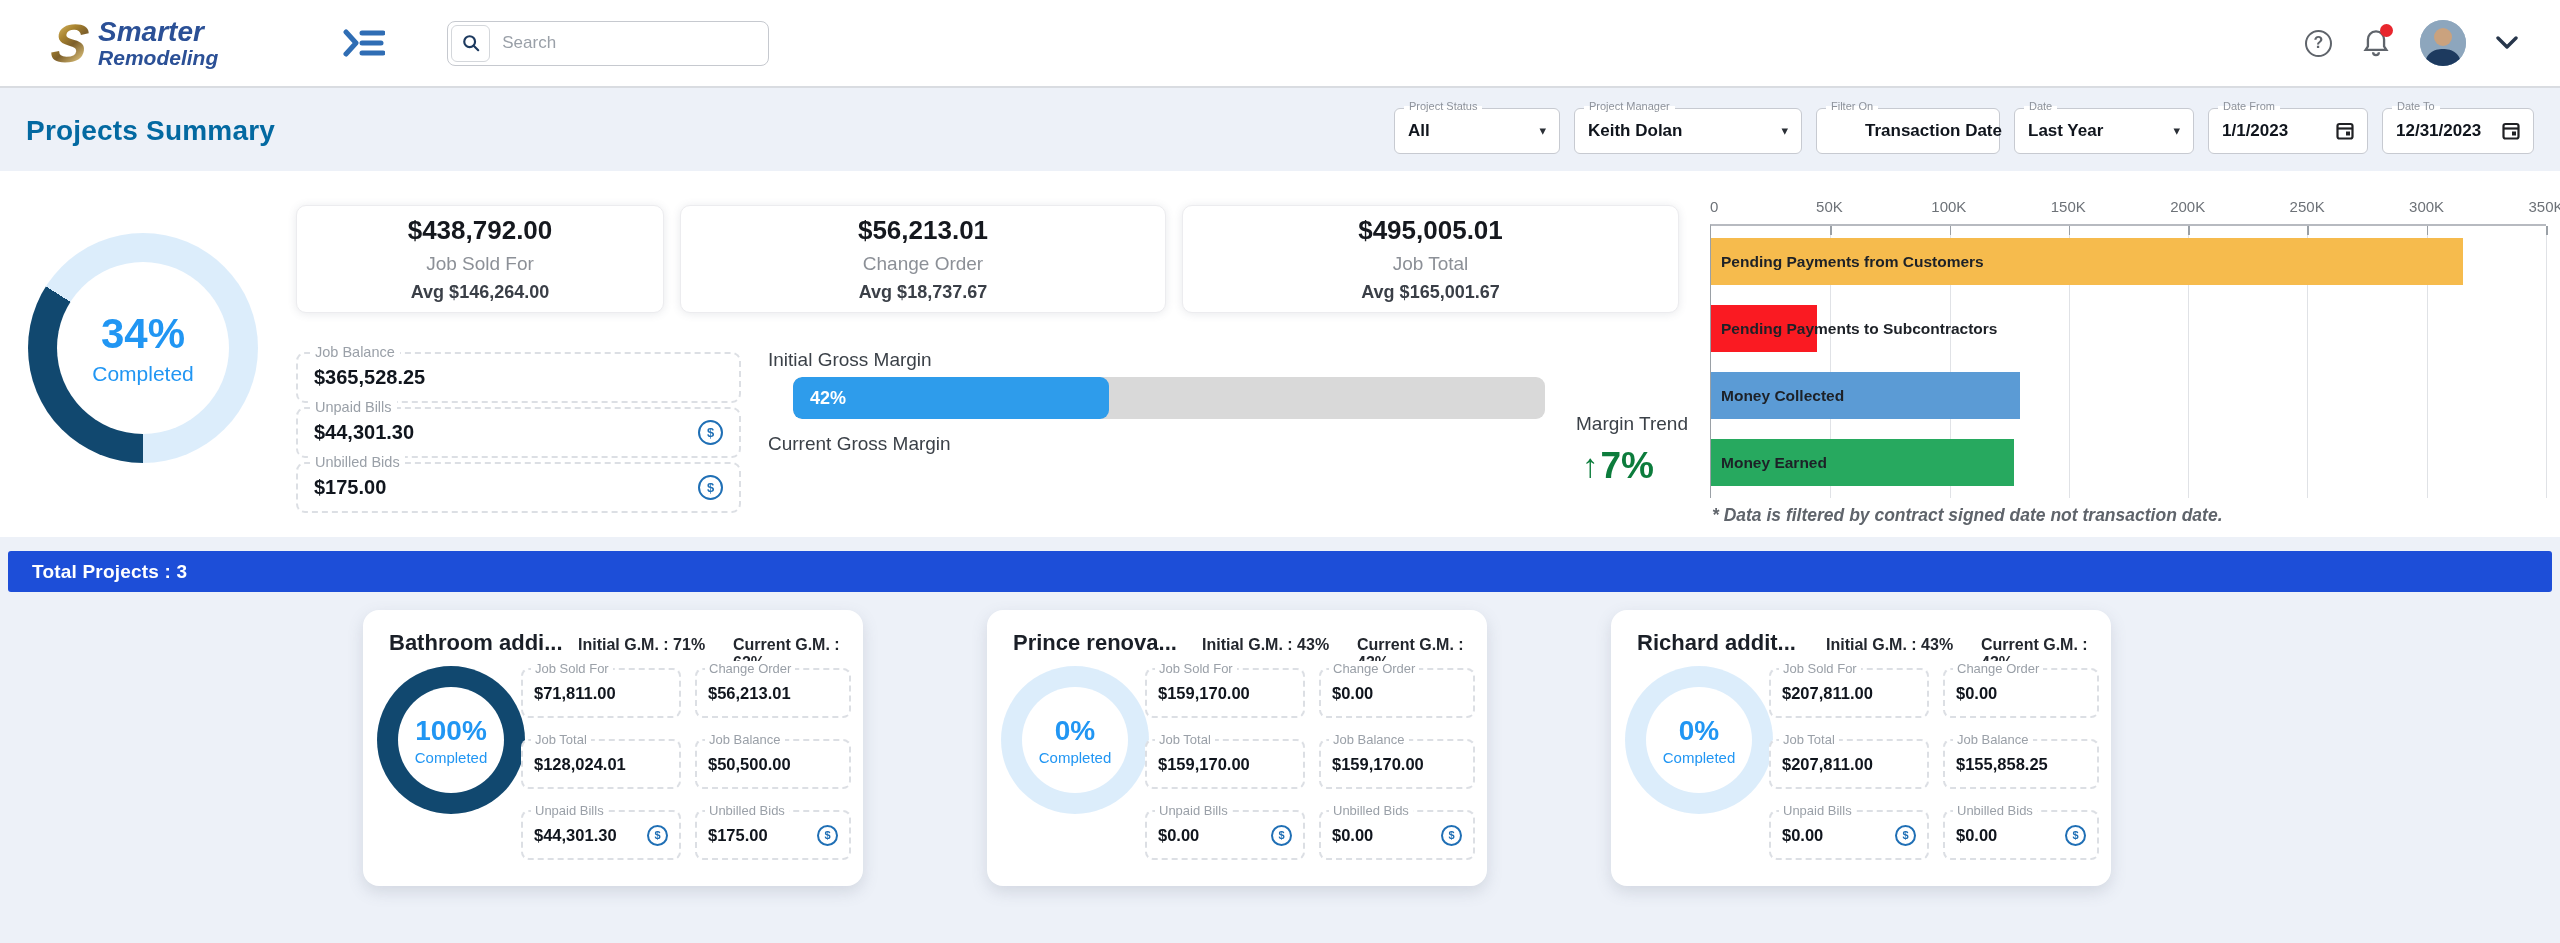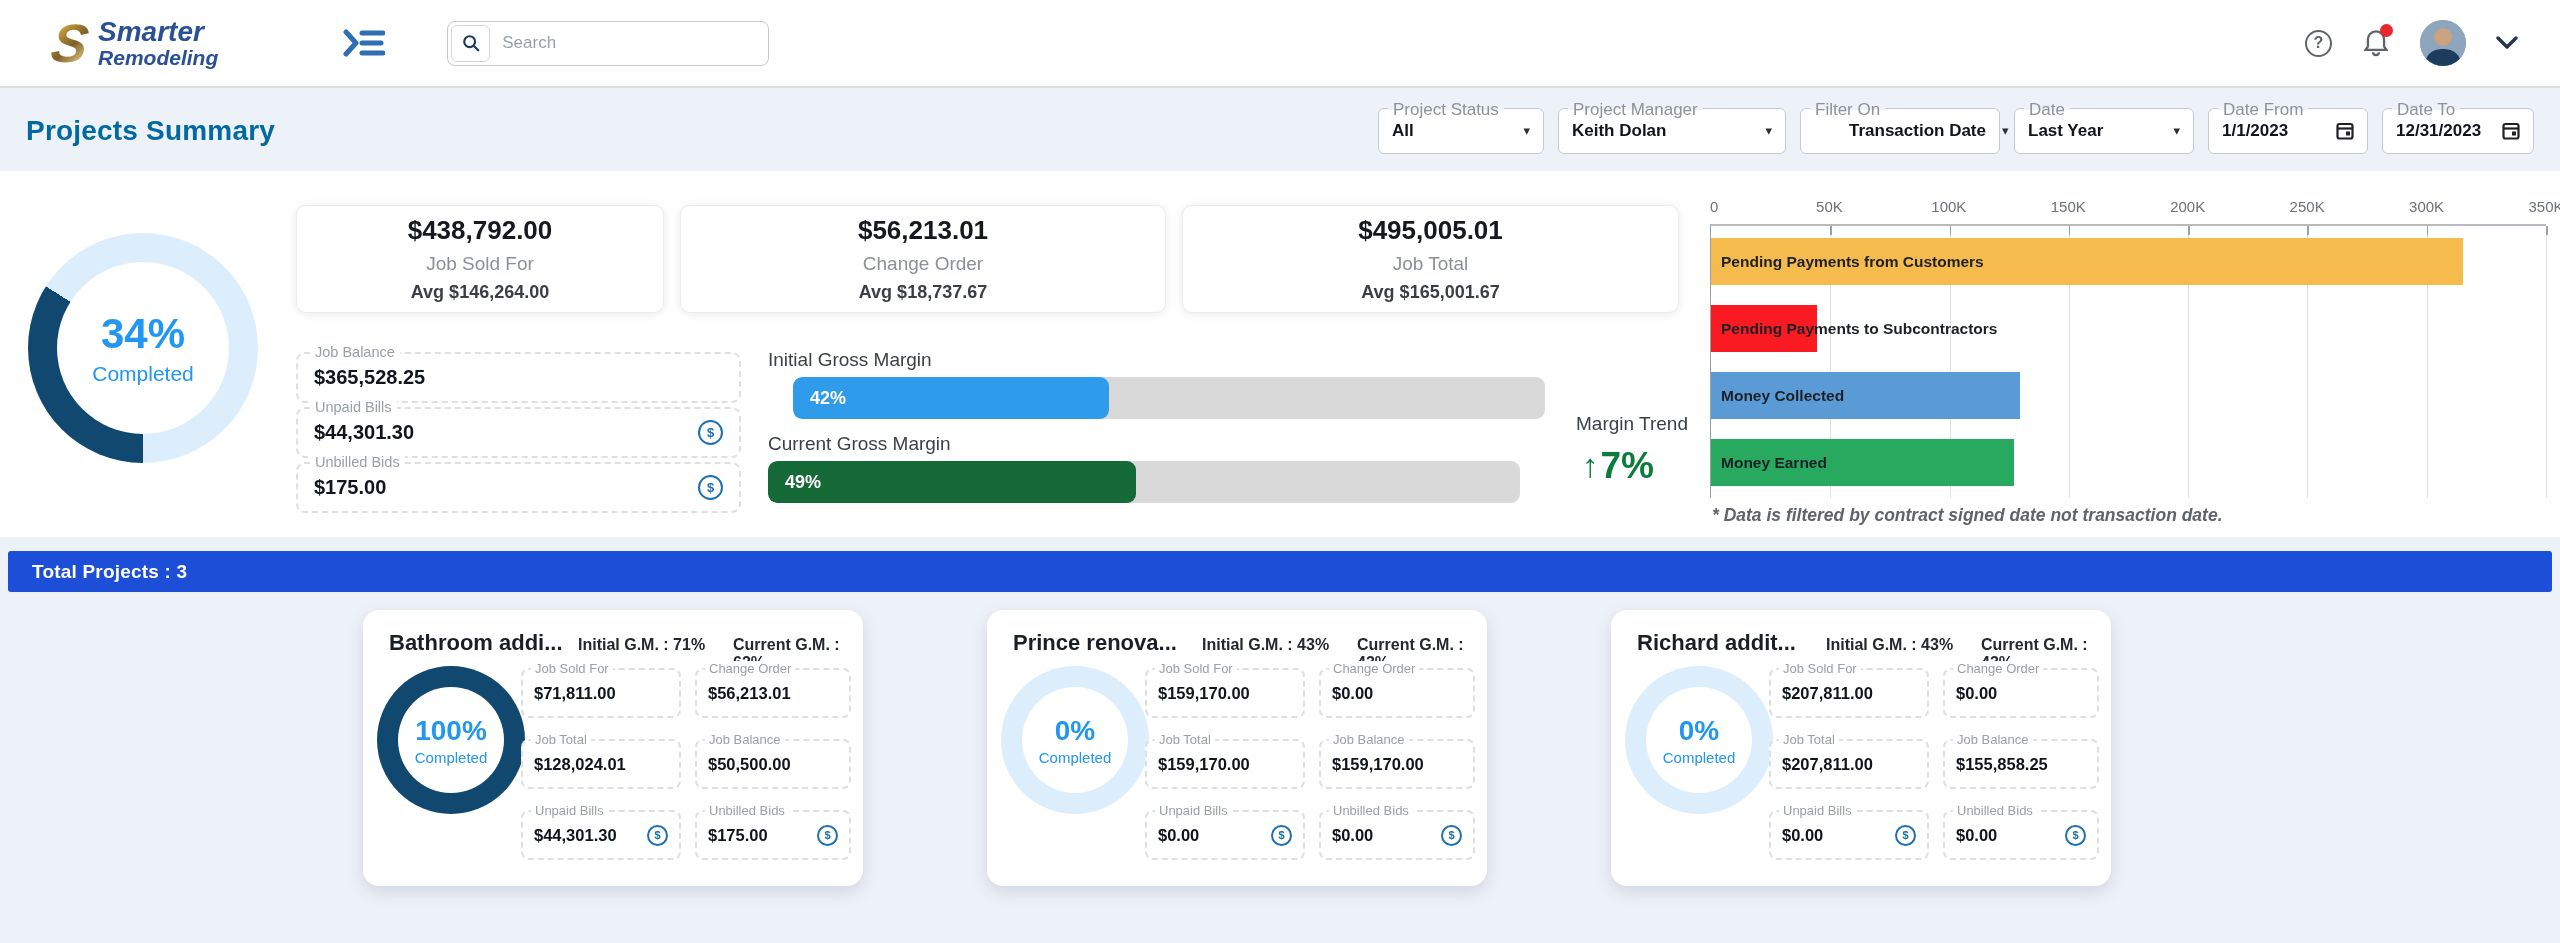--- a/index.html
+++ b/index.html
@@ -33,25 +33,25 @@
   .avatar { width:46px; height:46px; border-radius:50%; overflow:hidden; cursor:pointer; background:#9fb4c8; position:relative; }
   .chev { cursor:pointer; display:flex; }
 
   
   .titlebar { position:absolute; top:90px; left:0; width:2560px; height:81px; background:#edf1f8;
               display:flex; align-items:center; padding:0 26px; }
   .page-title { font-size:28px; font-weight:800; color:#0369a1; letter-spacing:.2px; }
   .filters { margin-left:auto; display:flex; gap:14px; }
   .ffield { position:relative; height:46px; background:#fff; border:1px solid #c7cad1; border-radius:6px;
             display:flex; align-items:center; padding:0 13px; cursor:pointer; }
-  .ffield .flabel { position:absolute; top:-9px; left:9px; font-size:17px; color:#8d929b; padding:0 5px;
+  .ffield .flabel { position:absolute; top:-9px; left:9px; font-size:11px; color:#8d929b; padding:0 5px;
                     background:linear-gradient(#edf1f8 50%, #ffffff 50%); border-radius:3px; white-space:nowrap; }
   .ffield .fvalue { font-size:17px; font-weight:700; color:#10151d; white-space:nowrap; }
   .ffield .caret { margin-left:auto; padding-left:16px; font-size:13px; color:#2a2f36; }
-  .w-status{width:166px;} .w-manager{width:228px;} .w-filteron{width:200px;padding-left:48px;}
+  .w-status{width:166px;} .w-manager{width:228px;} .w-filteron{width:184px;padding-left:48px;}
   .w-date{width:180px;} .w-from{width:160px;} .w-to{width:152px;}
   .cal-icon { margin-left:auto; padding-left:12px; display:flex; }
 
   
   .panel { position:absolute; top:171px; left:0; width:2560px; height:366px; background:#fff; }
 
   .donut { position:absolute; border-radius:50%; display:flex; align-items:center; justify-content:center; }
   .donut-hole { background:#fff; border-radius:50%; display:flex; flex-direction:column;
                 align-items:center; justify-content:center; }
   .donut-main { left:28px; top:62px; width:230px; height:230px; }
@@ -273,25 +273,20 @@
     <span class="dollar-btn">$</span>
   </div>
 
   <span class="gm-label" style="top:178px;">Initial Gross Margin</span>
   <div class="gm-track gm-initial" style="top:206px;margin-left:25px;">
     <div class="gm-fill" style="width: 42%;">
       <span>42%</span>
     </div>
   </div>
   <span class="gm-label" style="top:262px;">Current Gross Margin</span>
-  <div class="gm-track gm-current" style="top:290px;">
-    <div class="gm-fill" style="width: 49%;">
-      <span>49%</span>
-    </div>
-  </div>
 
   <div class="trend">
     <div class="trend-label">Margin Trend</div>
     <div class="trend-value">
       <span class="trend-arrow">↑</span>
       <span>7%</span>
     </div>
   </div>
 
   <div class="chart">

